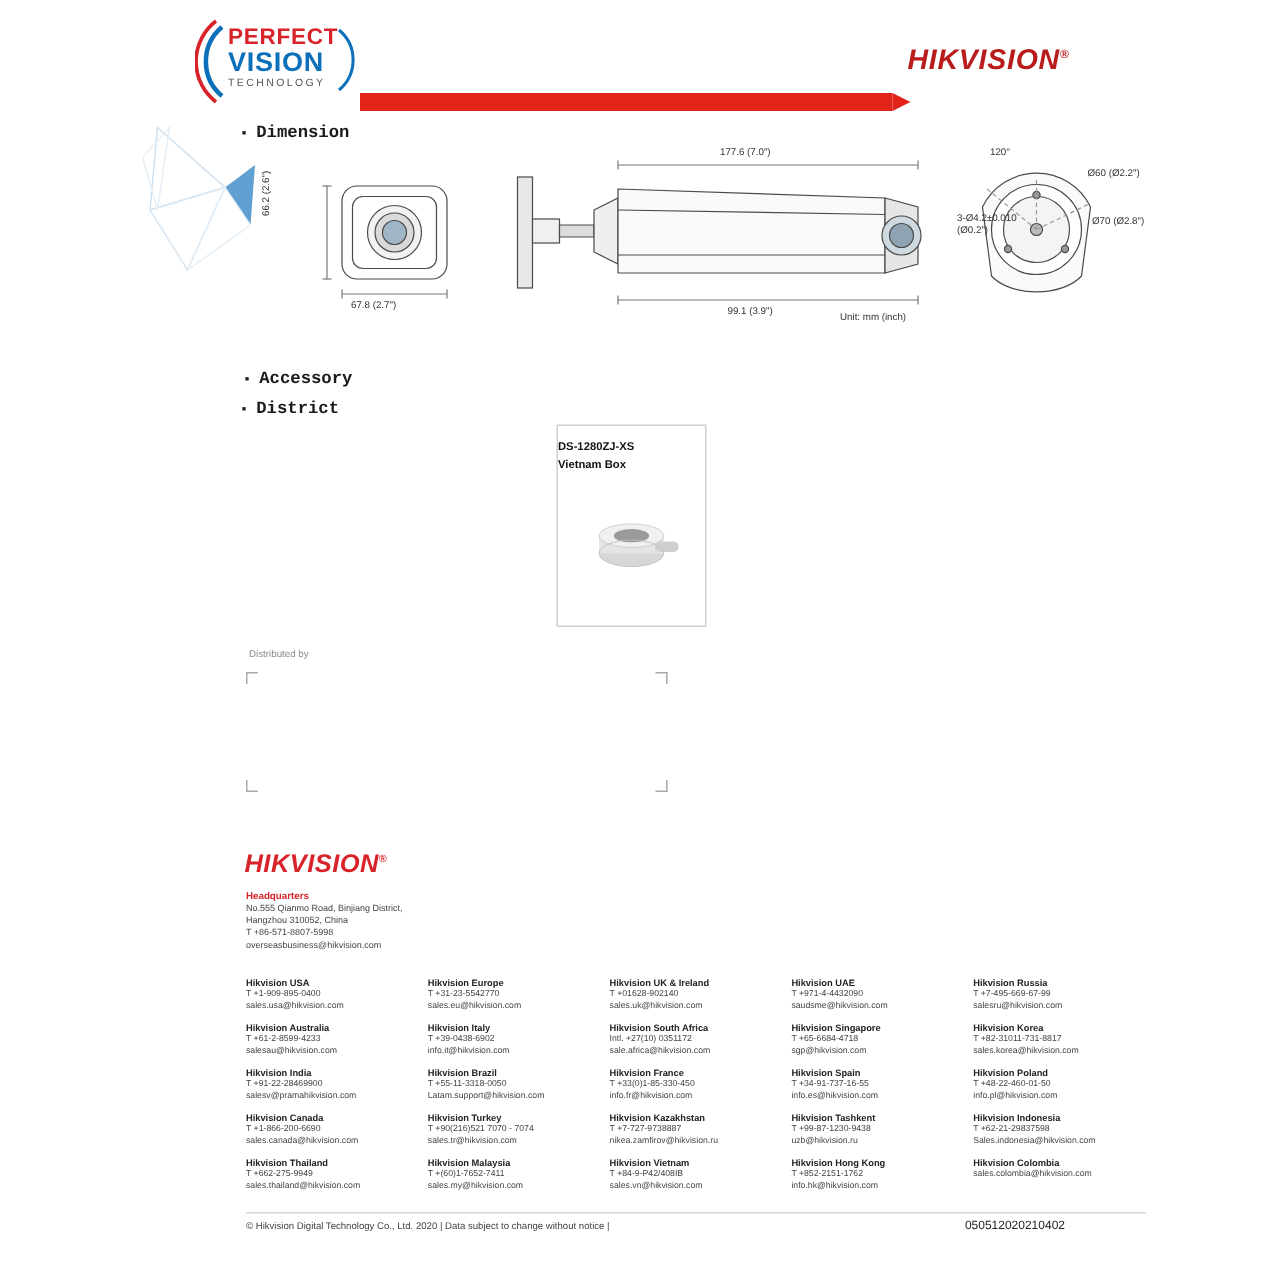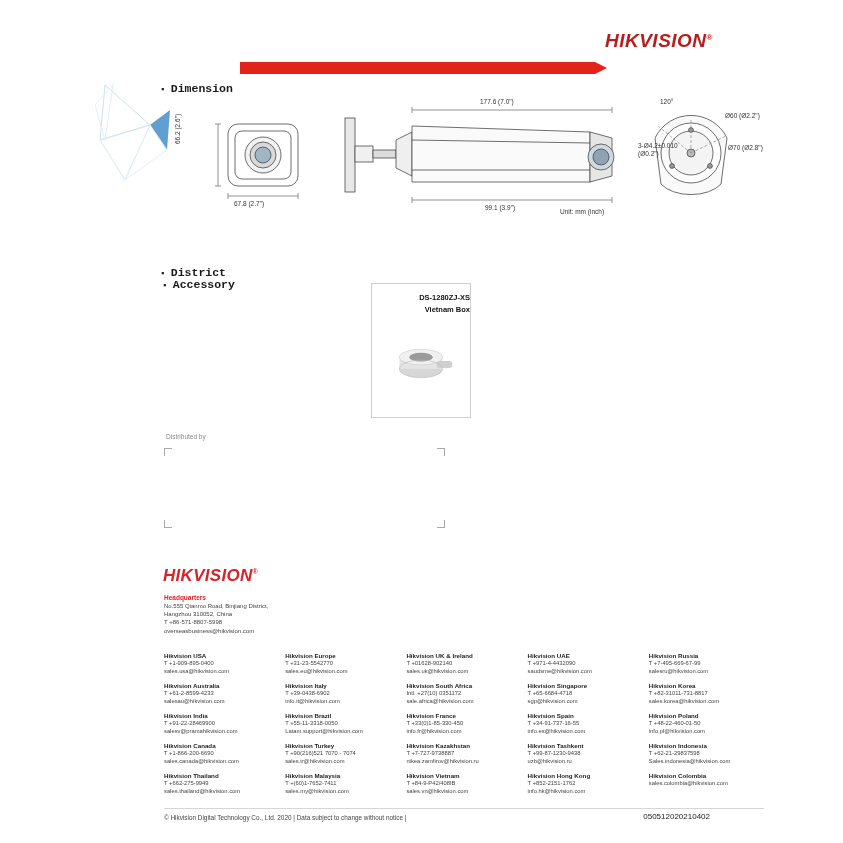--- a/index.html
+++ b/index.html
@@ -81,21 +81,21 @@
     font-weight: bold;
     color: #1a1a1a;
     font-family: Liberation Mono, monospace;
   }
   .sec-head:before {
     content: "▪ ";
     font-size: 9px;
     color: #1a1a1a;
   }
   #dim-head { left: 160px; top: 82px; }
-  #acc-head { left: 162px; top: 246px; margin-top: 32px; }
+  #acc-head { left: 162px; top: 246px; }
   #opt-head { left: 160px; top: 266px; }
 
   
   .drawing { position: absolute; left: 160px; top: 96px; width: 620px; height: 130px; }
   .dim-label {
     position: absolute;
     font-size: 6.5px;
     color: #333;
     white-space: nowrap;
   }
@@ -108,21 +108,21 @@
   
   .acc-card {
     position: absolute;
     left: 371px; top: 283px;
     width: 100px; height: 135px;
     border: 1px solid #cfcfcf;
     background: #fff;
   }
   .acc-card .acc-title {
     margin-top: 8px;
-    text-align: right;
+    text-align: left;
     font-size: 7.5px;
     font-weight: bold;
     color: #111;
     line-height: 11px;
   }
   .acc-img { position: absolute; left: 0; top: 55px; width: 100%; height: 50px; }
   
   .dist-label {
     position: absolute;
     left: 166px; top: 433px;
@@ -175,20 +175,30 @@
 <div class="page">
 
   <svg class="deco" viewBox="0 0 110 130">
     <polygon points="10,5 55,45 5,60" fill="none" stroke="#cfe0ef" stroke-width="1"></polygon>
     <polygon points="55,45 75,30 72,70" fill="#2a7fc1" opacity="0.75"></polygon>
     <polygon points="5,60 55,45 30,100" fill="none" stroke="#d8e6f2" stroke-width="1"></polygon>
     <polygon points="30,100 55,45 72,70" fill="none" stroke="#e4eef6" stroke-width="1"></polygon>
     <polygon points="0,25 18,5 10,60" fill="none" stroke="#e4eef6" stroke-width="1"></polygon>
   </svg>
 
+  <div class="pv-logo">
+    <svg class="pv-arc" width="120" height="62" viewBox="0 0 120 62">
+      <path d="M18 6 A30 30 0 0 0 18 52" fill="none" stroke="#0b6fba" stroke-width="3"></path>
+      <path d="M14 2 A34 34 0 0 0 14 56" fill="none" stroke="#d8232a" stroke-width="2.5"></path>
+      <path d="M96 8 A26 26 0 0 1 96 48" fill="none" stroke="#0b6fba" stroke-width="2"></path>
+    </svg>
+    <div class="pv-perfect pv-text">PERFECT</div>
+    <div class="pv-vision pv-text">VISION</div>
+    <div class="pv-tech">TECHNOLOGY</div>
+  </div>
 
   <div class="hik-header">
     <span>HIKVISION</span><sup>®</sup>
   </div>
 
   <div class="red-bar"></div>
 
   <div class="sec-head" id="dim-head">Dimension</div>
 
   <div class="drawing">

